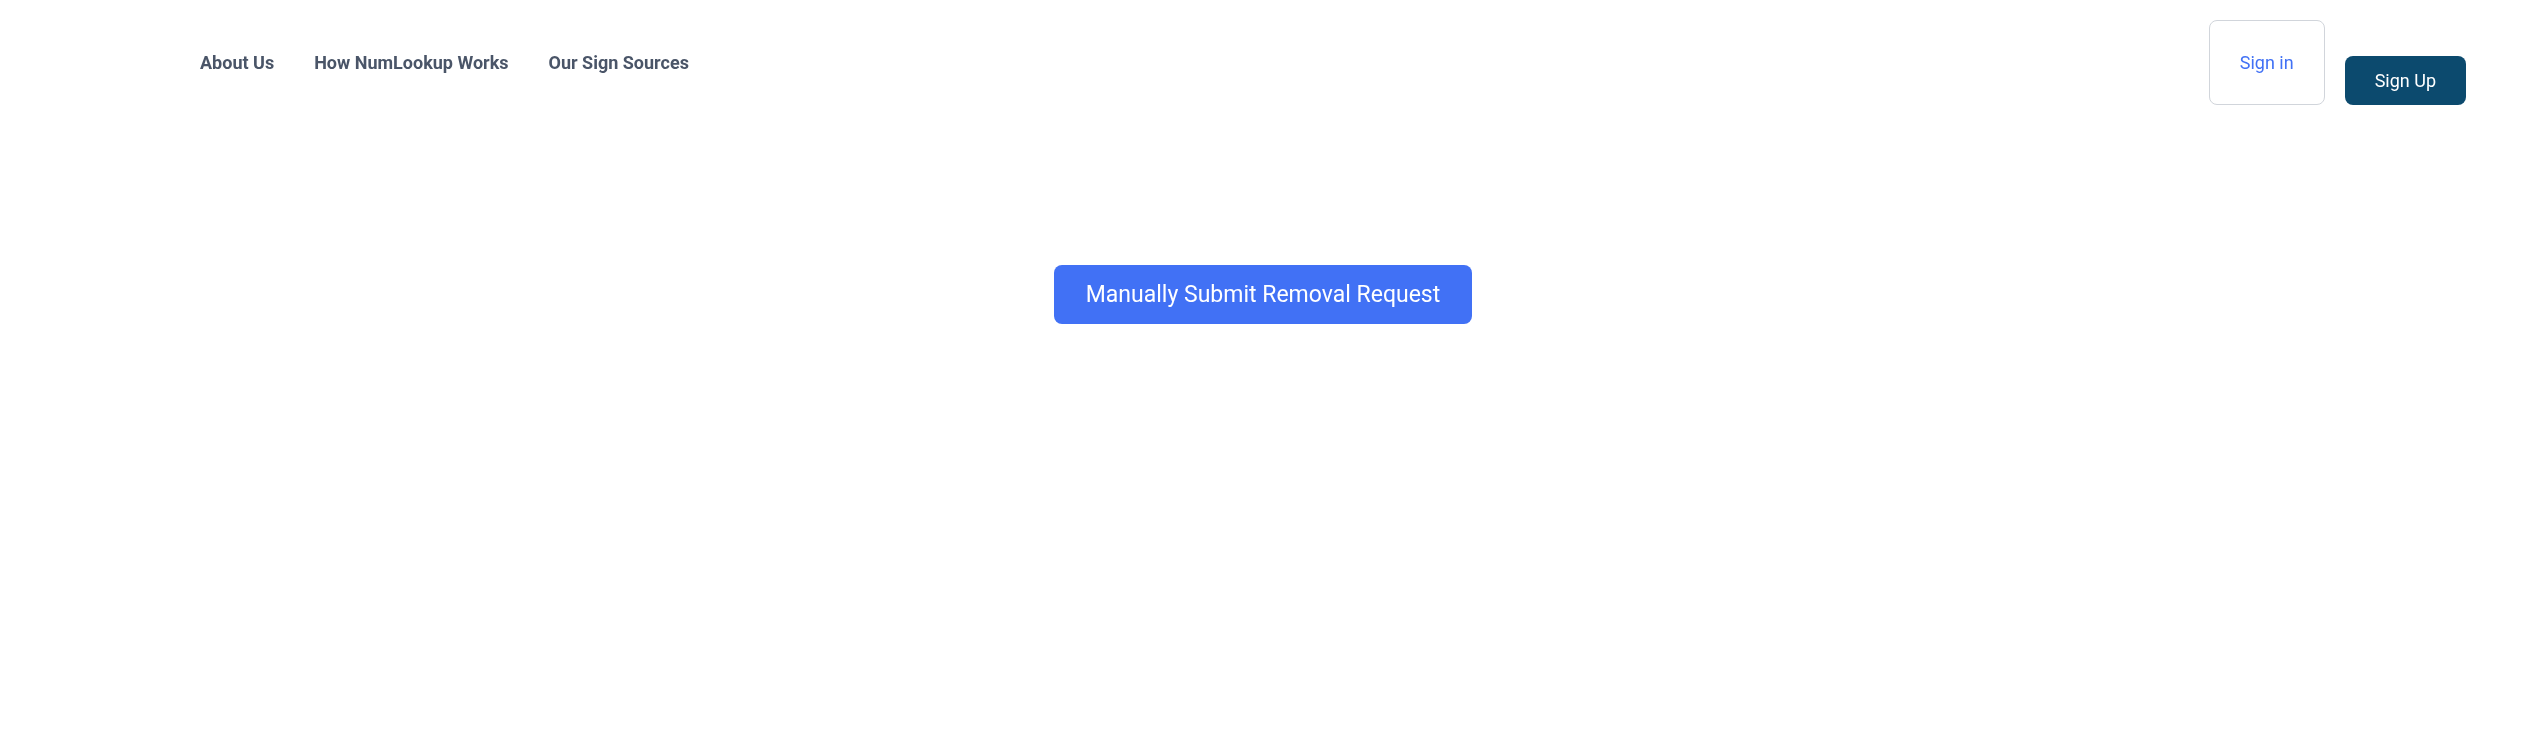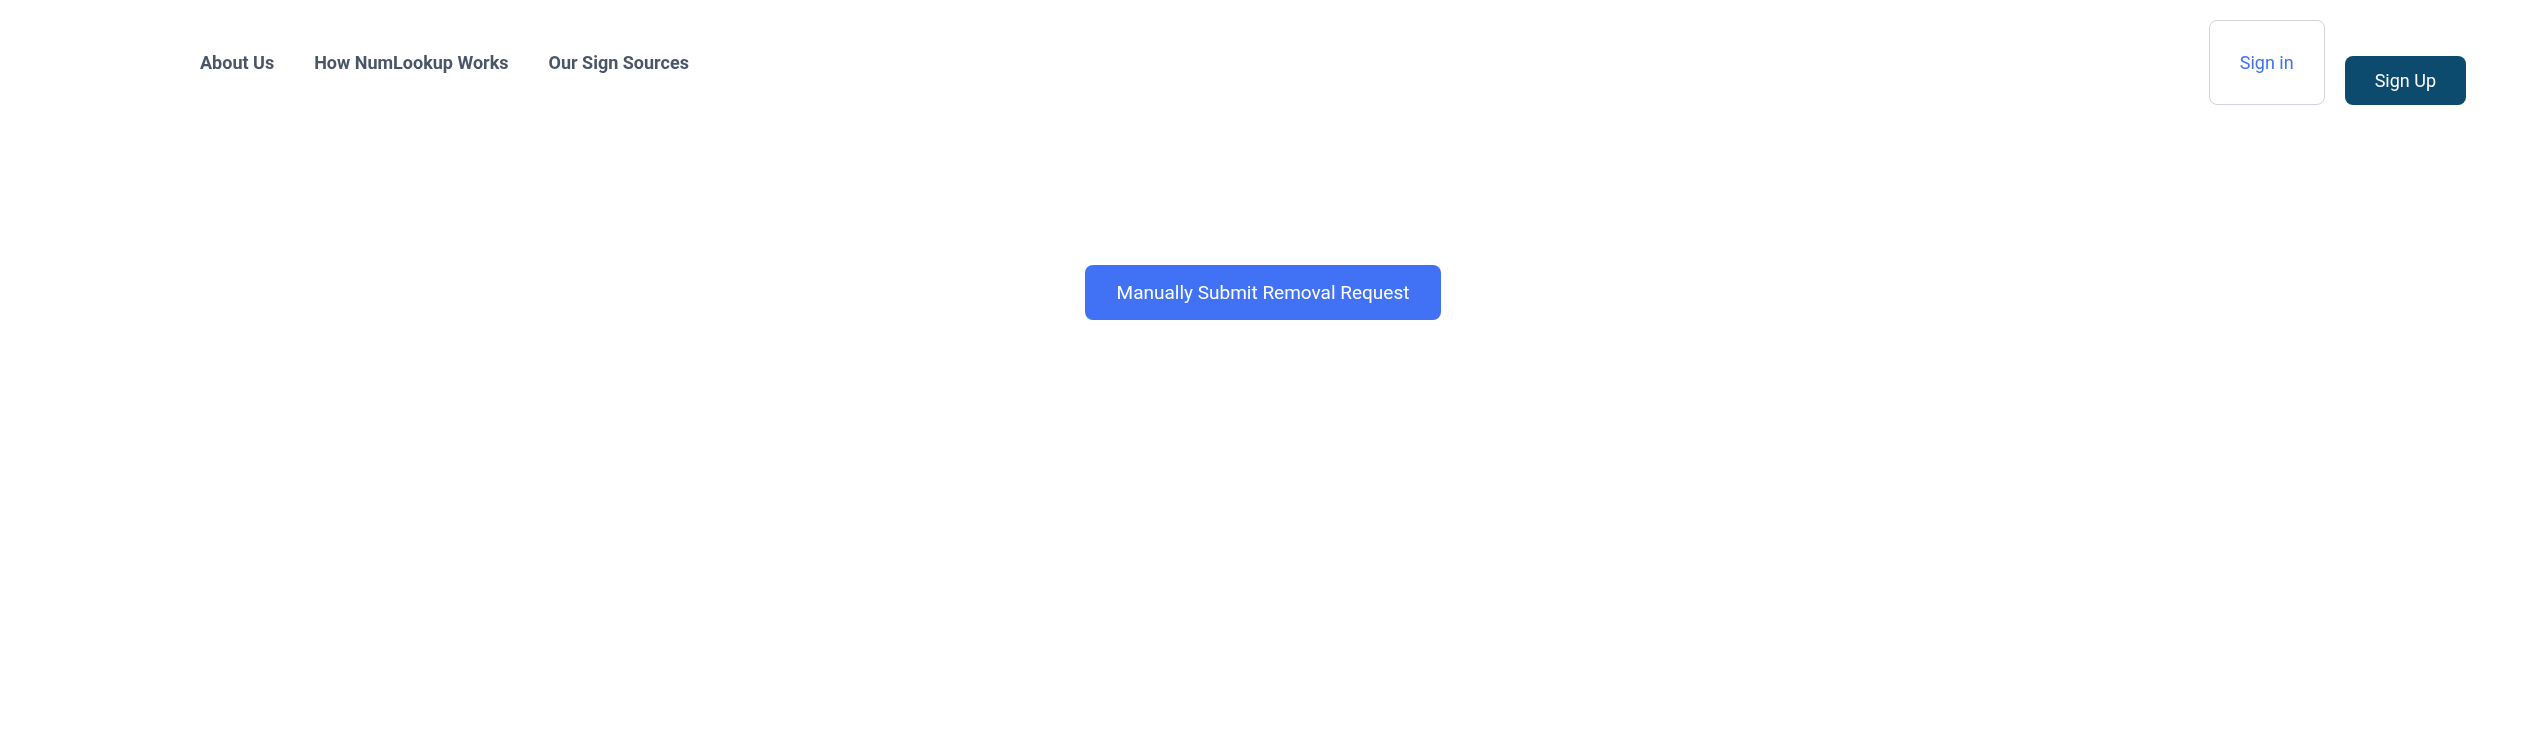--- a/index.html
+++ b/index.html
@@ -85,21 +85,21 @@
       color: #4a5568;
       margin-bottom: 40px;
     }
     .cta-wrapper {
       text-align: center;
     }
     .btn-cta {
       background: #4171f5;
       color: #ffffff;
       padding: 16px 32px;
-      font-size: 19px;
+      font-size: 23px;
       border-radius: 8px;
       border: none;
       cursor: pointer;
       font-family: inherit;
       text-align: center;
     }
   </style>
 </head>
 <body>
 

